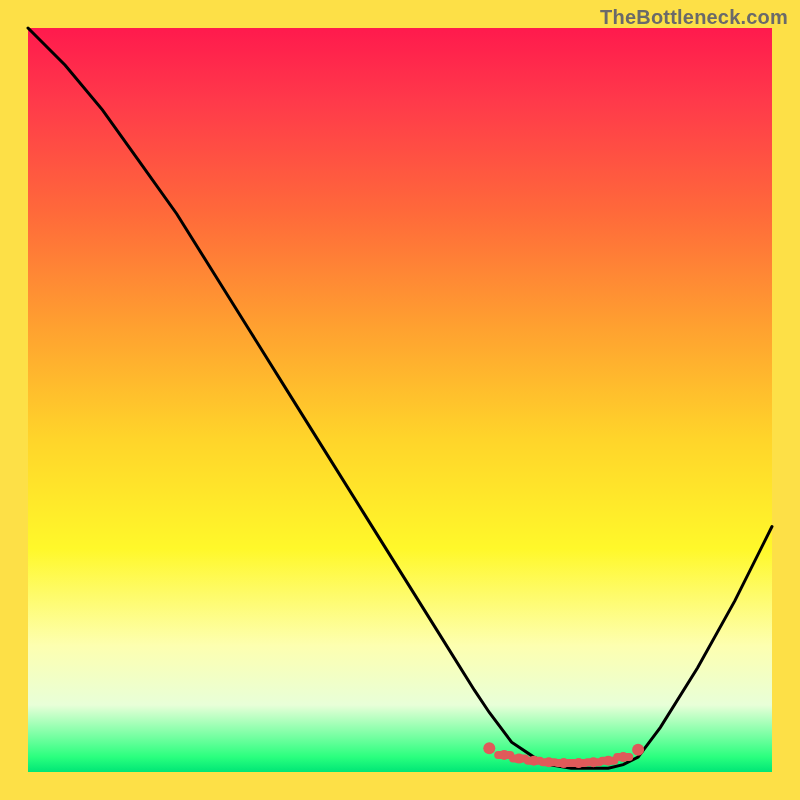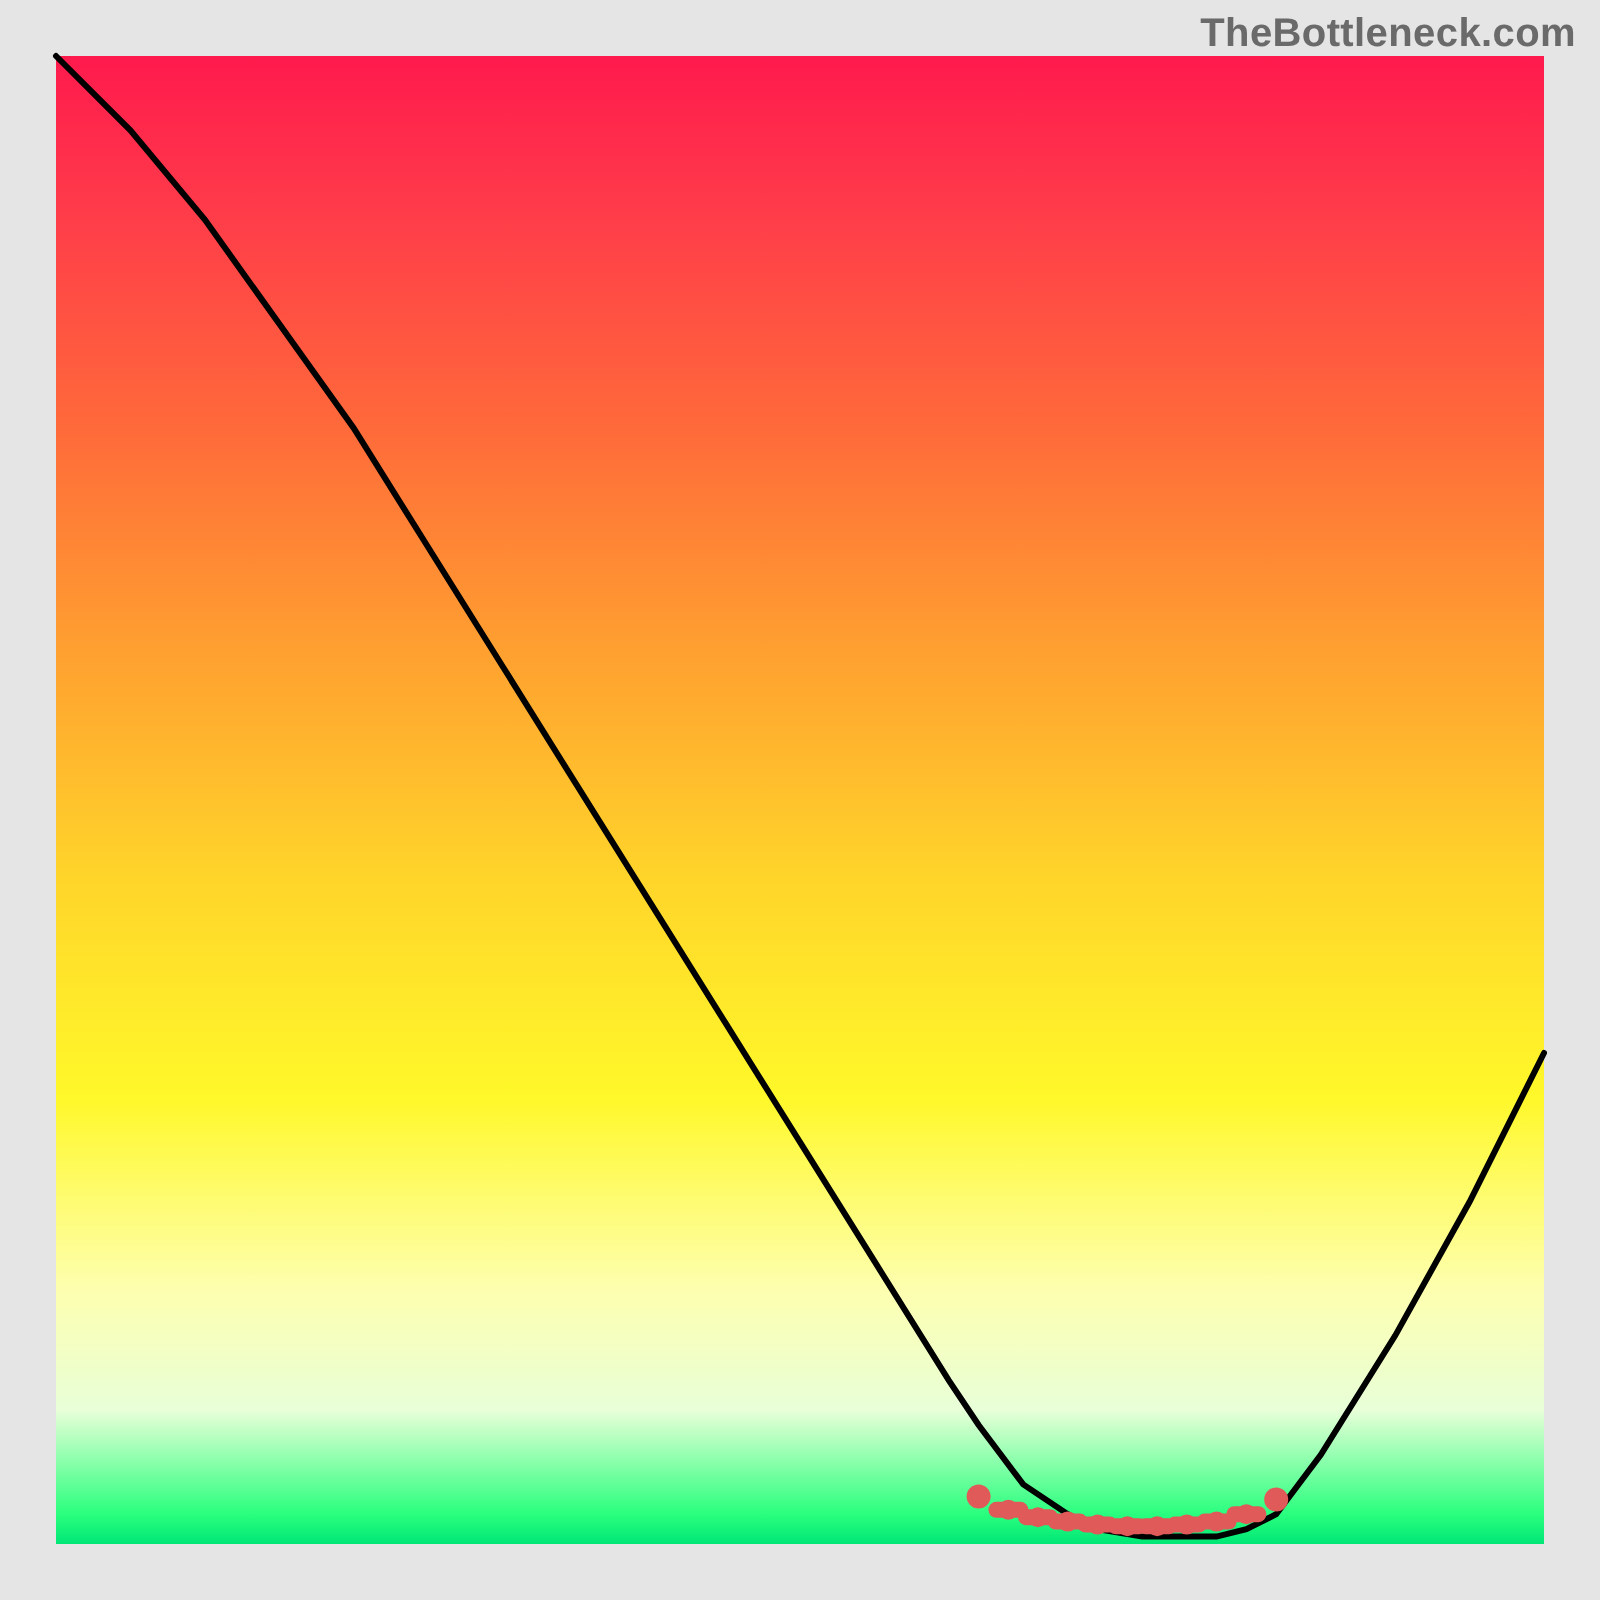--- a/index.html
+++ b/index.html
@@ -10,21 +10,21 @@
     background: #000;
     overflow: hidden;
     font-family: Arial, Helvetica, sans-serif;
   }
   .frame {
     position: absolute;
     left: 0;
     top: 0;
     width: 800px;
     height: 800px;
-    background: #e5e5e5;
+    background: #fde047;
   }
   .plot-area {
     position: absolute;
     left: 28px;
     top: 28px;
     width: 744px;
     height: 744px;
     background: linear-gradient(to bottom,
       #ff1a4d 0%,
       #ff3a4a 10%,

